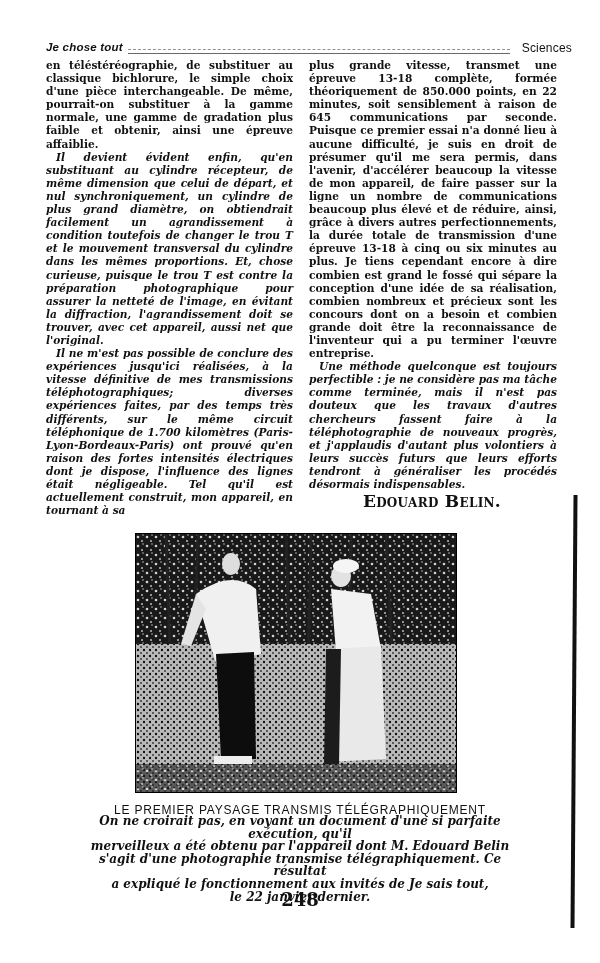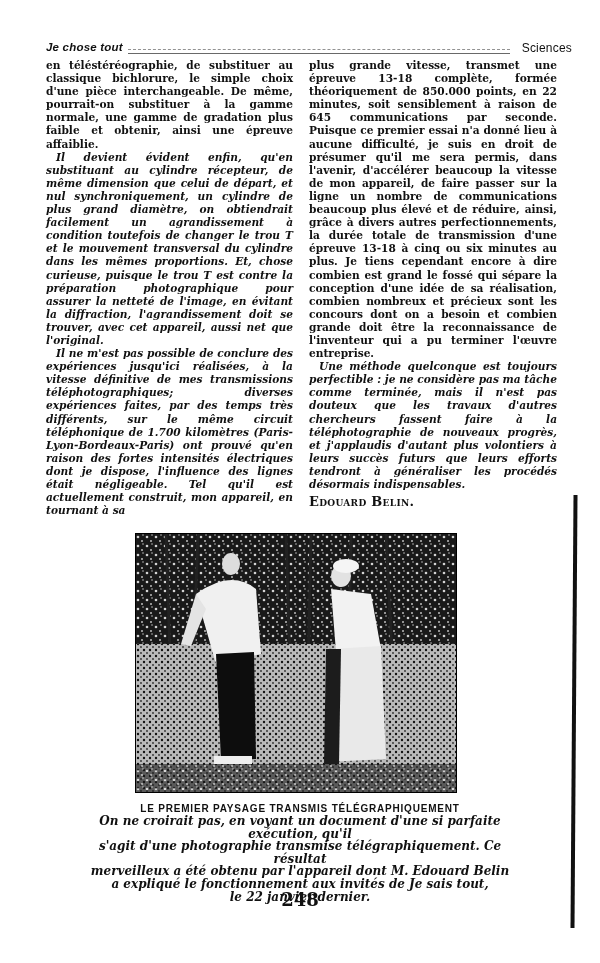--- a/index.html
+++ b/index.html
@@ -11,26 +11,26 @@
   .header .right { position: absolute; right: 0; top: 0; font-family: "Liberation Sans", sans-serif; font-weight: normal; font-size: 12px; letter-spacing: 0.2px; }
   .header .rule { position: absolute; left: 82px; right: 62px; top: 8px; height: 3px; border-top: 1px dashed #777; border-bottom: 1px solid #444; opacity: 0.8; }
 
   .col { position: absolute; top: 59px; font-size: 10.6px; line-height: 13.1px; text-align: justify; font-weight: 600; }
   .col.left { left: 46px; width: 247px; }
   .col.right { left: 309px; width: 248px; }
   .col p { margin: 0; text-indent: 0; hyphens: manual; }
   .col p.indent { text-indent: 10px; font-style: italic; }
   .col p.flush { text-indent: 0; }
   .col p + p { margin-top: 0; }
-  .signature { text-align: left; font-variant: small-caps; font-weight: bold; font-size: 13px; margin-top: 4px !important; padding-right: 2px; letter-spacing: 0.3px; }
+  .signature { text-align: center; font-variant: small-caps; font-weight: bold; font-size: 17px; margin-top: 4px !important; padding-right: 2px; letter-spacing: 0.3px; }
 
   .figure { position: absolute; left: 135px; top: 533px; width: 320px; height: 258px; background: #0e0e0e; border: 1px solid #000; overflow: hidden; }
   .figure svg { display: block; }
 
-  .caption-title { position: absolute; left: 100px; top: 803px; width: 400px; text-align: center; font-family: "Liberation Sans", sans-serif; font-weight: bold; font-size: 10px; letter-spacing: 0.8px; }
+  .caption-title { position: absolute; left: 100px; top: 803px; width: 400px; text-align: center; font-family: "Liberation Sans", sans-serif; font-weight: normal; font-size: 12px; letter-spacing: 0.8px; }
   .caption-body { position: absolute; left: 85px; top: 815px; width: 430px; text-align: center; font-style: italic; font-weight: bold; font-size: 12px; line-height: 12.6px; }
 
   .page-number { position: absolute; left: 280px; top: 889px; width: 40px; text-align: center; font-size: 18px; font-weight: bold; }
 
   .edge-bar { position: absolute; left: 572px; top: 495px; width: 4px; height: 433px; background: #111; transform: skewX(-0.4deg); }
 </style>
 </head>
 <body>
 
 <div class="page">
@@ -93,22 +93,22 @@
       <ellipse cx="210" cy="32" rx="13" ry="7" fill="#f5f5f5"></ellipse>
       <path d="M195 55 L235 60 L245 115 L200 118 Z" fill="#f2f2f2"></path>
       <path d="M195 115 L245 112 L250 225 L190 228 Z" fill="#e9e9e9"></path>
       <path d="M190 115 L205 115 L203 230 L188 230 Z" fill="#1c1c1c"></path>
     </svg>
   </div>
 
   <div class="caption-title">LE PREMIER PAYSAGE TRANSMIS TÉLÉGRAPHIQUEMENT</div>
   <div class="caption-body">
     <div>On ne croirait pas, en voyant un document d'une si parfaite exécution, qu'il</div>
+    <div>merveilleux a été obtenu par l'appareil dont M. Edouard Belin</div>
     <div>s'agit d'une photographie transmise télégraphiquement. Ce résultat</div>
-    <div>merveilleux a été obtenu par l'appareil dont M. Edouard Belin</div>
     <div>a expliqué le fonctionnement aux invités de Je sais tout,</div>
     <div>le 22 janvier dernier.</div>
   </div>
 
   <div class="page-number">248</div>
 
   <div class="edge-bar"></div>
 </div>
 
 </body></html>

